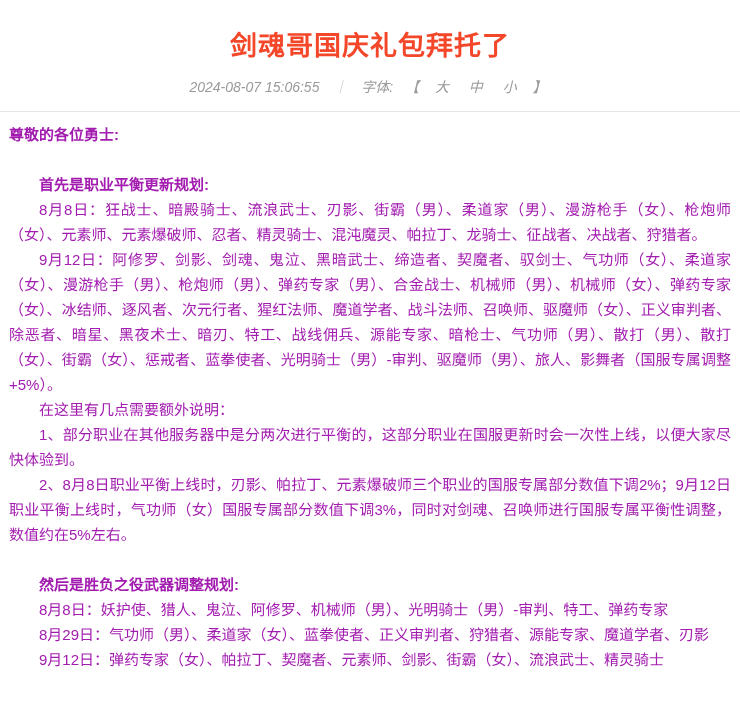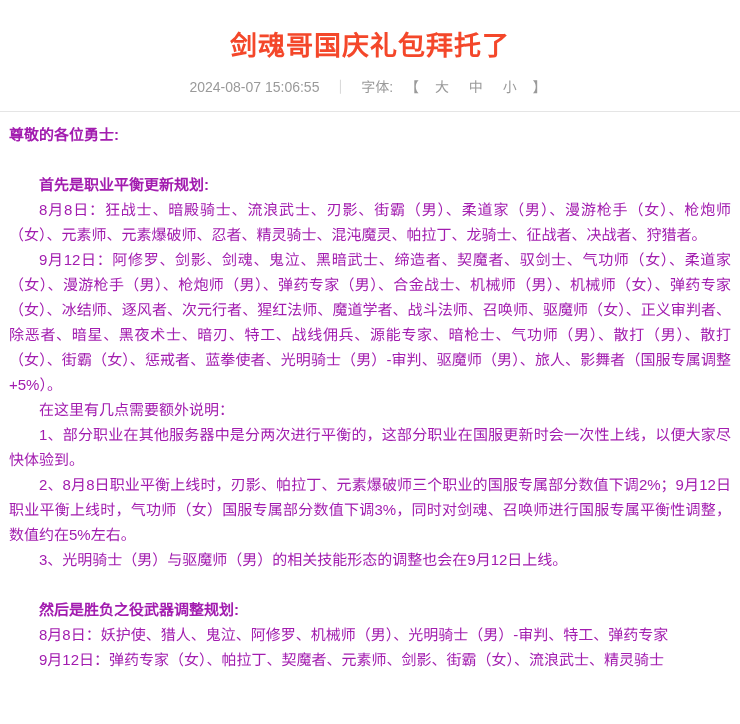--- a/index.html
+++ b/index.html
@@ -20,20 +20,21 @@
     line-height: 32px;
     font-weight: bold;
     color: #f4472a;
     letter-spacing: 1px;
   }
   .meta {
     margin-top: 14px;
     font-size: 14px;
     line-height: 20px;
     color: #9a9a9a;
+    font-style: italic;
   }
   .meta span, .meta a { vertical-align: middle; }
   .meta .sep { margin: 0 10px; color: #c0c0c0; }
   .meta .font-label { margin-right: 4px; }
   .meta .bracket { margin: 0 4px; }
   .meta .fopt {
     margin: 0 8px;
     color: #9a9a9a;
     text-decoration: none;
     cursor: pointer;
@@ -81,21 +82,21 @@
 
   <div class="content">
     <p class="greeting">尊敬的各位勇士:</p>
 
     <p class="section-title gap">首先是职业平衡更新规划:</p>
     <p class="para">8月8日：狂战士、暗殿骑士、流浪武士、刃影、街霸（男）、柔道家（男）、漫游枪手（女）、枪炮师（女）、元素师、元素爆破师、忍者、精灵骑士、混沌魔灵、帕拉丁、龙骑士、征战者、决战者、狩猎者。</p>
     <p class="para">9月12日：阿修罗、剑影、剑魂、鬼泣、黑暗武士、缔造者、契魔者、驭剑士、气功师（女）、柔道家（女）、漫游枪手（男）、枪炮师（男）、弹药专家（男）、合金战士、机械师（男）、机械师（女）、弹药专家（女）、冰结师、逐风者、次元行者、猩红法师、魔道学者、战斗法师、召唤师、驱魔师（女）、正义审判者、除恶者、暗星、黑夜术士、暗刃、特工、战线佣兵、源能专家、暗枪士、气功师（男）、散打（男）、散打（女）、街霸（女）、惩戒者、蓝拳使者、光明骑士（男）-审判、驱魔师（男）、旅人、影舞者（国服专属调整+5%）。</p>
     <p class="para">在这里有几点需要额外说明：</p>
     <p class="para">1、部分职业在其他服务器中是分两次进行平衡的，这部分职业在国服更新时会一次性上线，以便大家尽快体验到。</p>
     <p class="para">2、8月8日职业平衡上线时，刃影、帕拉丁、元素爆破师三个职业的国服专属部分数值下调2%；9月12日职业平衡上线时，气功师（女）国服专属部分数值下调3%，同时对剑魂、召唤师进行国服专属平衡性调整，数值约在5%左右。</p>
-    <p class="para">3、光明骑士（男）与驱魔师（男）的相关技能形态的调整也会在9月12日上线。</p>
 
     <p class="section-title gap">然后是胜负之役武器调整规划:</p>
     <p class="para">8月8日：妖护使、猎人、鬼泣、阿修罗、机械师（男）、光明骑士（男）-审判、特工、弹药专家</p>
+    <p class="para">8月29日：气功师（男）、柔道家（女）、蓝拳使者、正义审判者、狩猎者、源能专家、魔道学者、刃影</p>
     <p class="para">9月12日：弹药专家（女）、帕拉丁、契魔者、元素师、剑影、街霸（女）、流浪武士、精灵骑士</p>
 
   </div>
 
 </div>
 
 </body></html>

